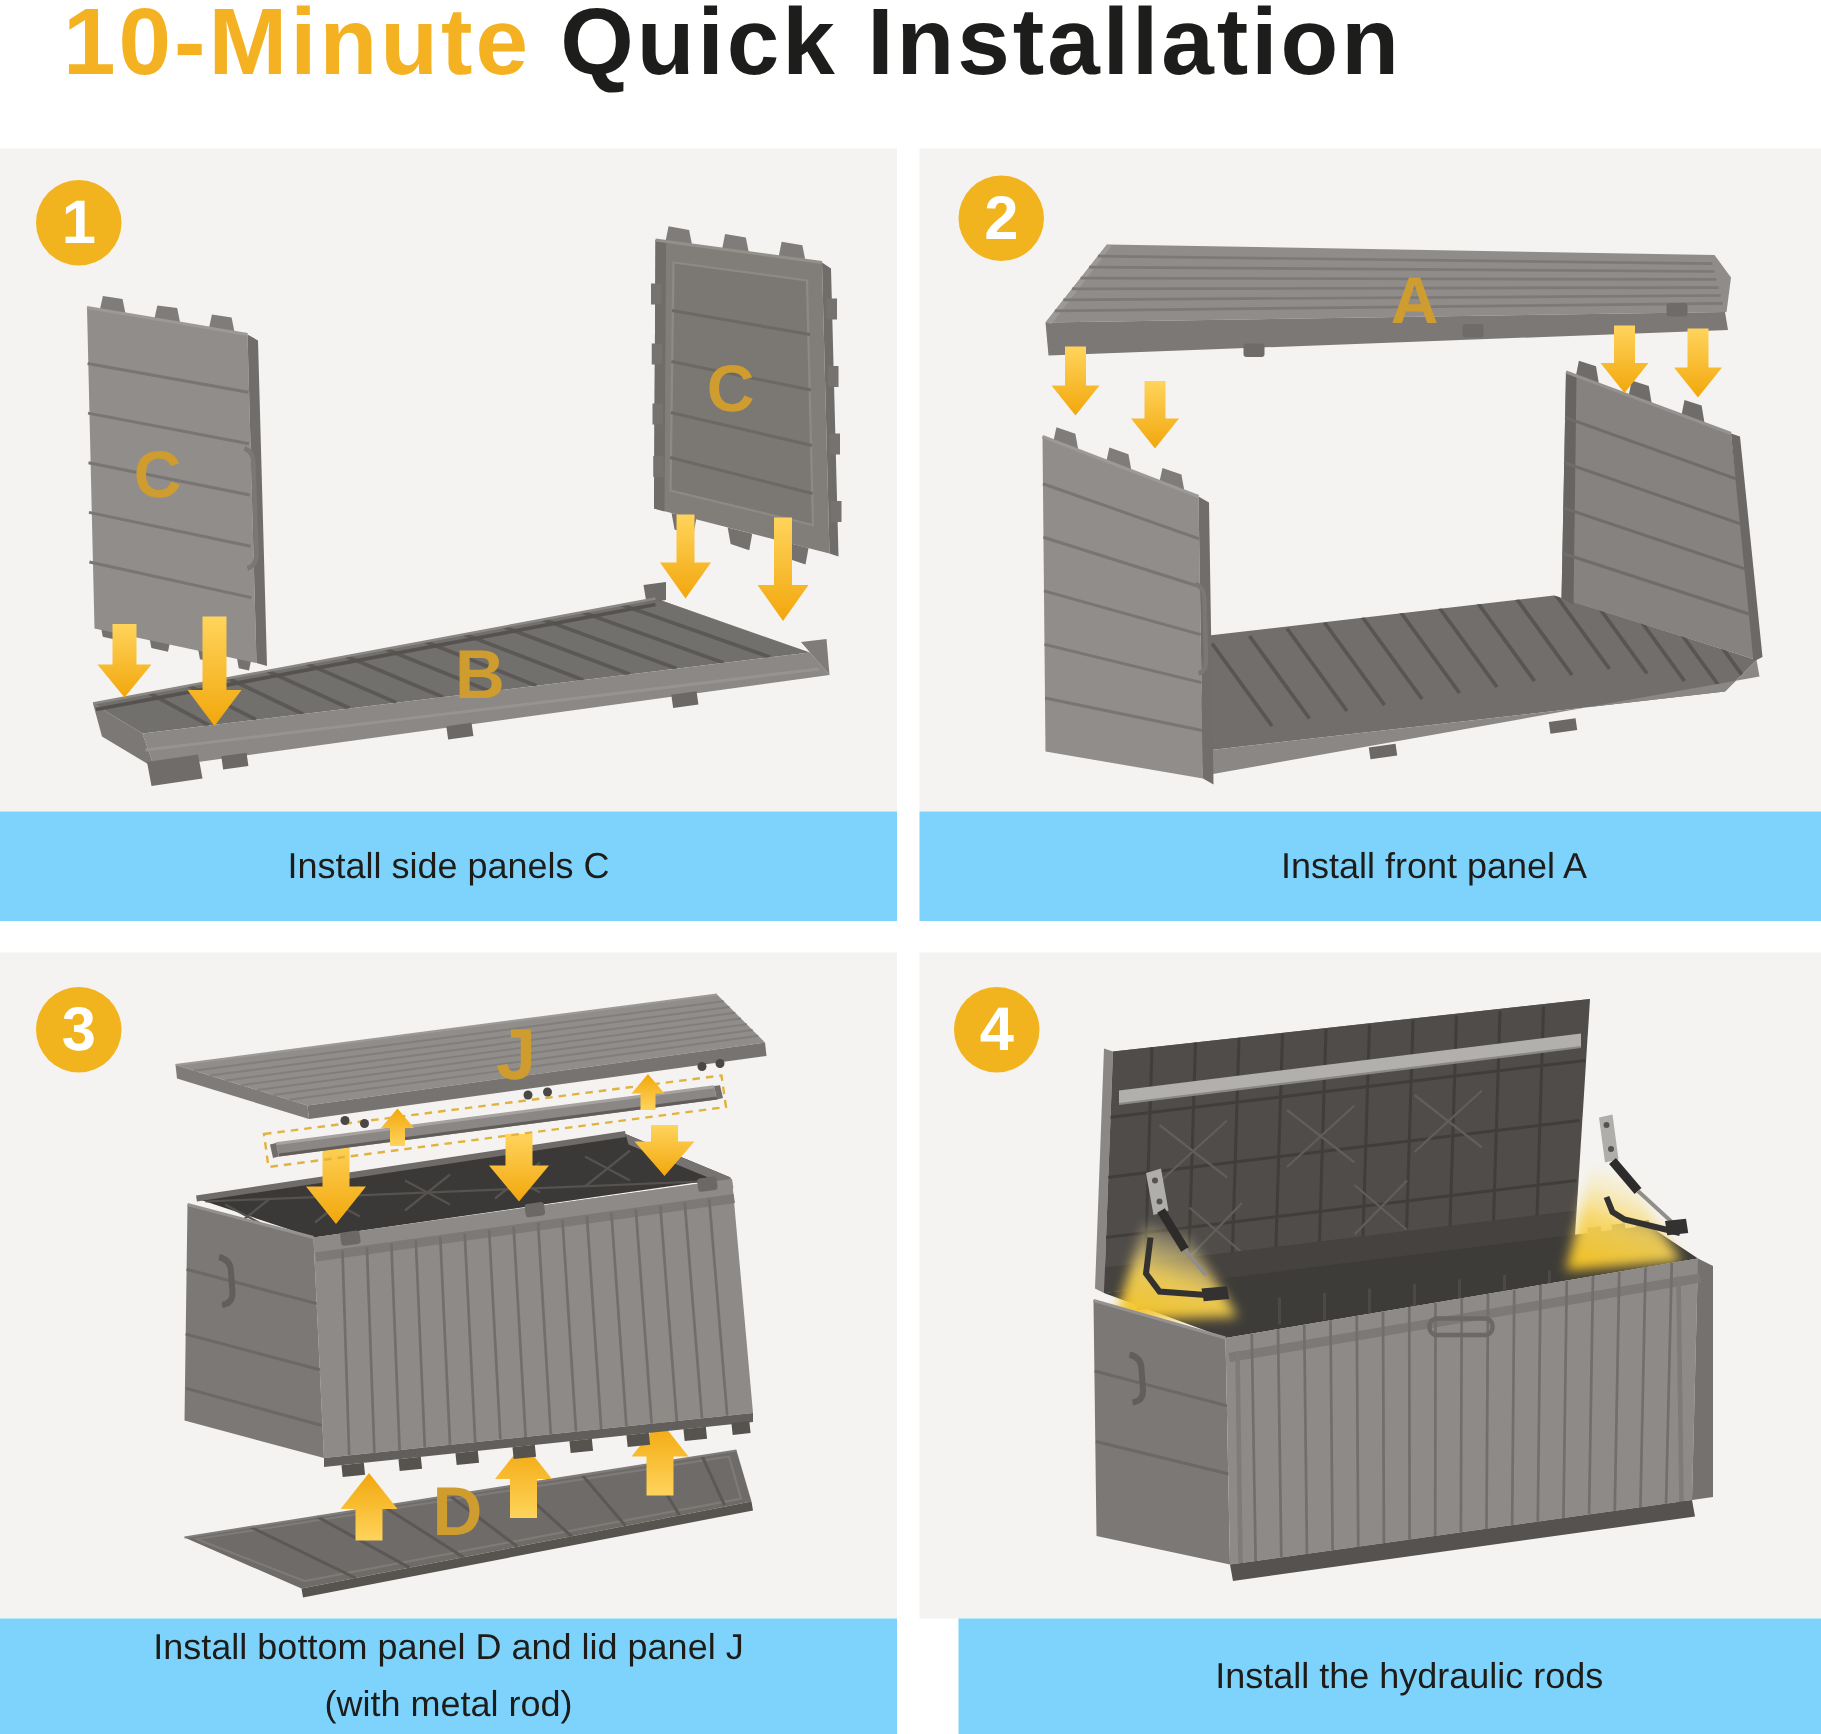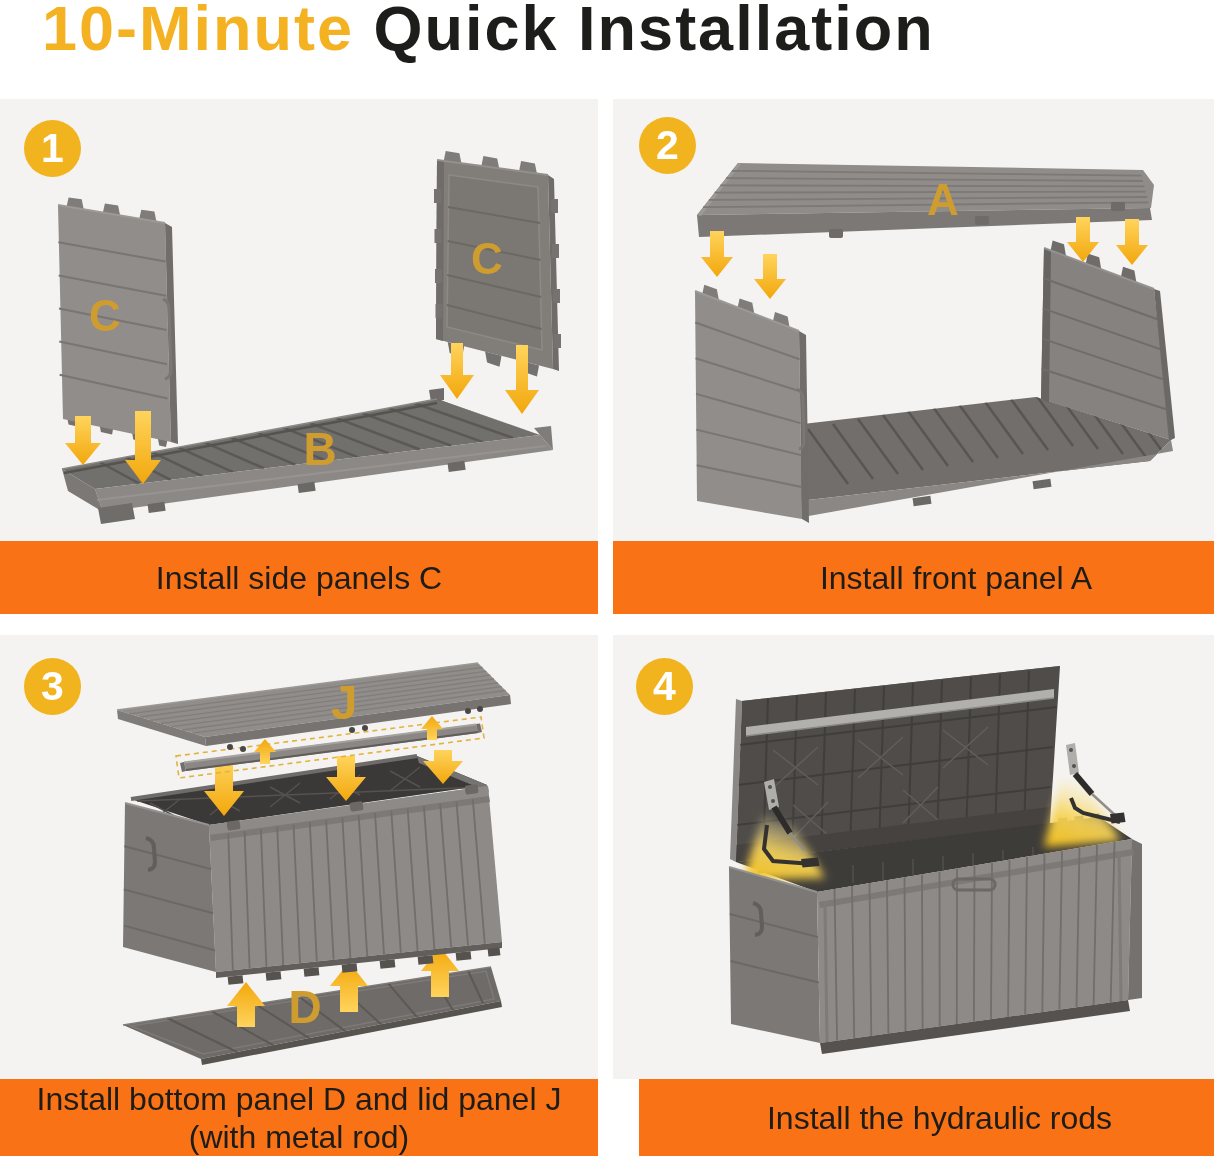--- a/index.html
+++ b/index.html
@@ -1,18 +1,18 @@
 <!DOCTYPE html>
 <html><head>
 <meta charset="utf-8">
 <style>
   html,body{margin:0;padding:0}
   body{width:1214px;height:1156px;background:#ffffff;font-family:"Liberation Sans",sans-serif;position:relative;overflow:hidden}
   .q{position:absolute;background:#f4f3f1}
-  .cap{position:absolute;background:#f97316;color:#1e1c18;display:flex;align-items:center;justify-content:center;text-align:center;font-size:32px;line-height:38px}
+  .cap{position:absolute;background:#7dd3fc;color:#1e1c18;display:flex;align-items:center;justify-content:center;text-align:center;font-size:24px;line-height:38px}
   .num{position:absolute;width:57px;height:57px;border-radius:50%;background:#f2b41e;color:#fff;font-weight:bold;font-size:41px;display:flex;align-items:center;justify-content:center}
   .title{position:absolute;left:42px;top:-8px;font-size:63px;font-weight:bold;color:#1d1d1b;letter-spacing:2px;white-space:nowrap}
   .title .y{color:#f4b223}
   svg{position:absolute;left:0;top:0}
 </style>
 </head>
 <body>
 <div class="title"><span class="y">10-Minute</span> Quick Installation</div>
 
 <div class="q" style="left:0;top:99px;width:598px;height:442px">

